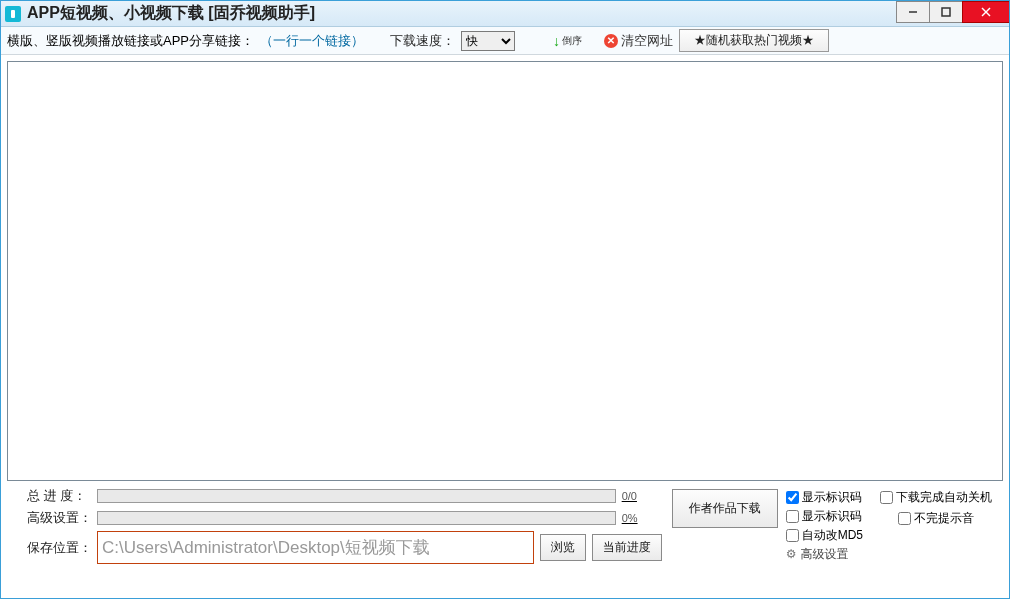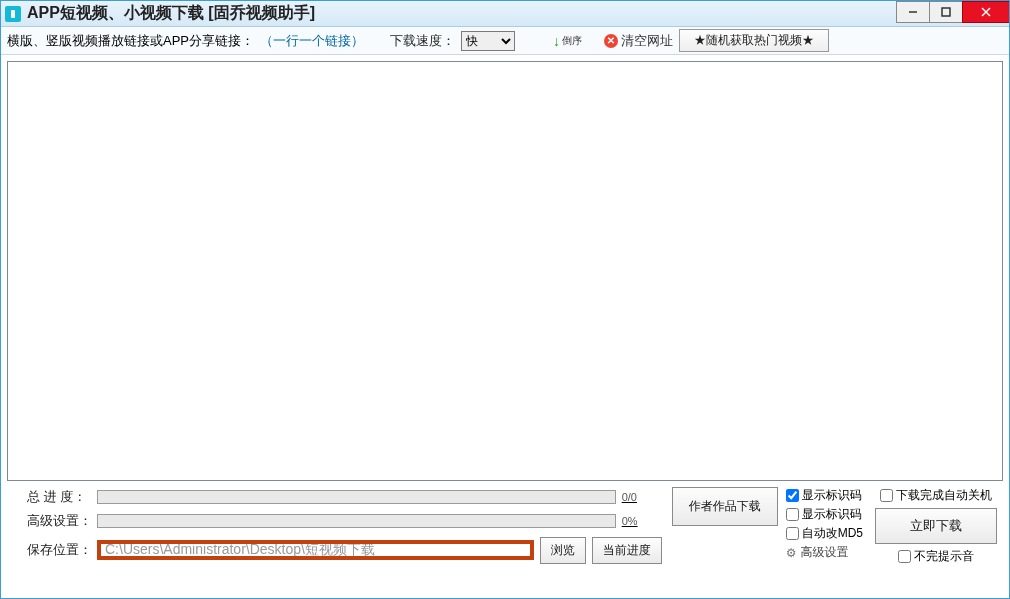--- a/index.html
+++ b/index.html
@@ -156,25 +156,25 @@
   color: #111;
 }
 .chk { display: flex; align-items: center; gap: 3px; white-space: nowrap; }
 .chk input { margin: 0; }
 .gear { color: #777; }
 .adv { display: flex; align-items: center; gap: 4px; color: #444; cursor: pointer; }
 
 .saverow { display: flex; align-items: center; gap: 6px; }
 .save-input {
   flex: 1;
-  height: 20px;
-  border: 4px solid #c2410c;
+  height: 33px;
+  border: 1px solid #c2410c;
   padding: 0 4px;
   color: #999;
-  font-size: 14px;
+  font-size: 17px;
   background: #fff;
 }
 </style>
 </head>
 <body>
 
 <div class="titlebar">
   <div class="app-icon">
     <svg viewBox="0 0 10 10">
         <rect x="3" y="1" width="4" height="8" rx="1" fill="#fff"></rect>
@@ -257,21 +257,20 @@
       <div class="adv">
         <span class="gear">⚙</span>
         <span>高级设置</span>
       </div>
     </div>
     <div class="controls-c">
       <label class="chk">
         <input type="checkbox" style="">
         <span>下载完成自动关机</span>
       </label>
-      <button class="btn-big">立即下载</button>
       <label class="chk">
         <input type="checkbox" style="">
         <span>不完提示音</span>
       </label>
     </div>
   </div>
 
   <div class="row-label">高级设置：</div>
   <div class="progress-wrap">
     <div class="progress">

